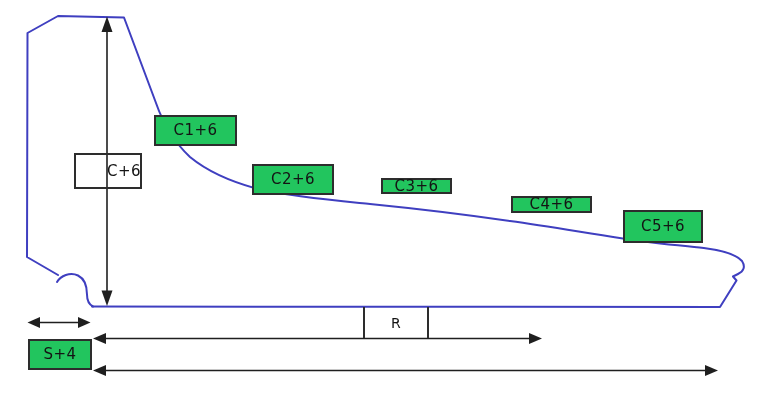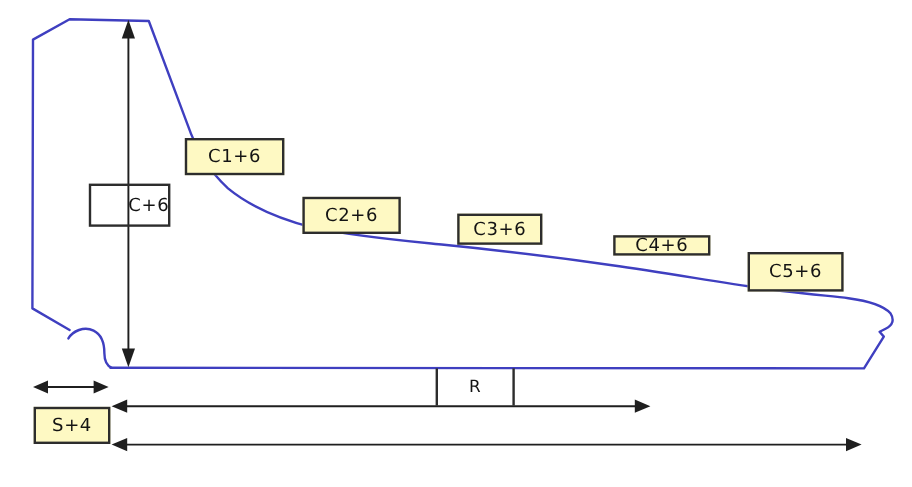--- a/index.html
+++ b/index.html
@@ -18,21 +18,21 @@
     overflow:hidden;
   }
   .stage svg{position:absolute;left:0;top:0;}
   .blue{stroke:var(--profile-outline);fill:none;stroke-width:2;stroke-linejoin:round;stroke-linecap:round;}
   .dim{stroke:var(--dimension-lines);stroke-width:1.6;}
   .head{fill:var(--dimension-lines);stroke:none;}
   .lbl{
     position:absolute;
     box-sizing:border-box;
     border:2px solid var(--label-box-border);
-    background:#fef9c3;
+    background:#22c55e;
     display:flex;align-items:center;justify-content:center;
     font-size:15px;line-height:1;color:var(--label-text);
     letter-spacing:0.5px;
   }
   .lbl.transparent{background:transparent;padding-left:32px;}
   .lbl.sides-only{border-top:none;border-bottom:none;background:transparent;}
 </style>
 </head>
 <body>
 
@@ -77,21 +77,21 @@
       <polygon class="head" points="718,370.5 705,365 705,376"></polygon>
     </g>
   </svg>
 
   <div class="lbl transparent" style="left:74px;top:153px;width:68px;height:36px;">C+6</div>
 
   <div class="lbl" style="left:154px;top:115px;width:83px;height:31px;">C1+6</div>
 
   <div class="lbl" style="left:252px;top:164px;width:82px;height:31px;">C2+6</div>
 
-  <div class="lbl" style="left:381px;top:178px;width:71px;height:26px;">C3+6</div>
+  <div class="lbl" style="left:381px;top:178px;width:71px;height:16px;">C3+6</div>
 
   <div class="lbl" style="left:511px;top:196px;width:81px;height:17px;">C4+6</div>
 
   <div class="lbl" style="left:623px;top:210px;width:80px;height:33px;">C5+6</div>
 
   <div class="lbl sides-only" style="left:363px;top:307px;width:66px;height:31px;font-size:14px;">R</div>
 
   <div class="lbl" style="left:28px;top:339px;width:64px;height:31px;">S+4</div>
 
 

